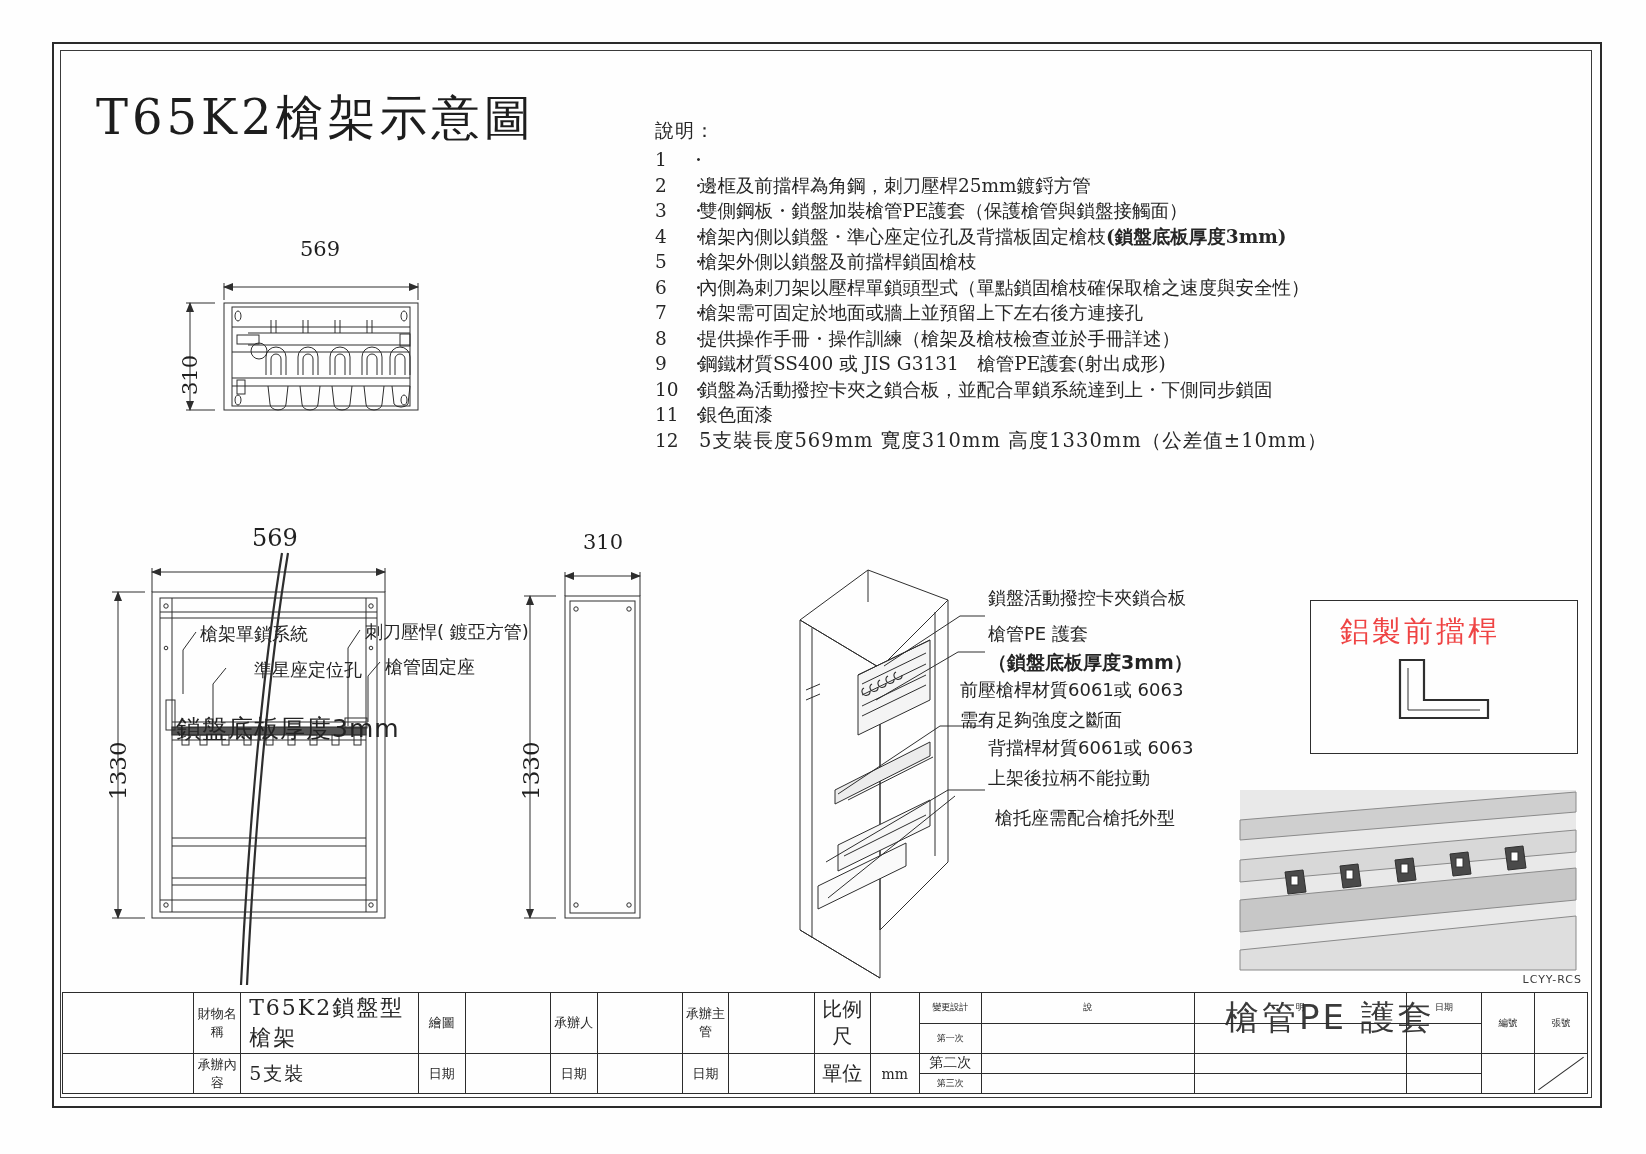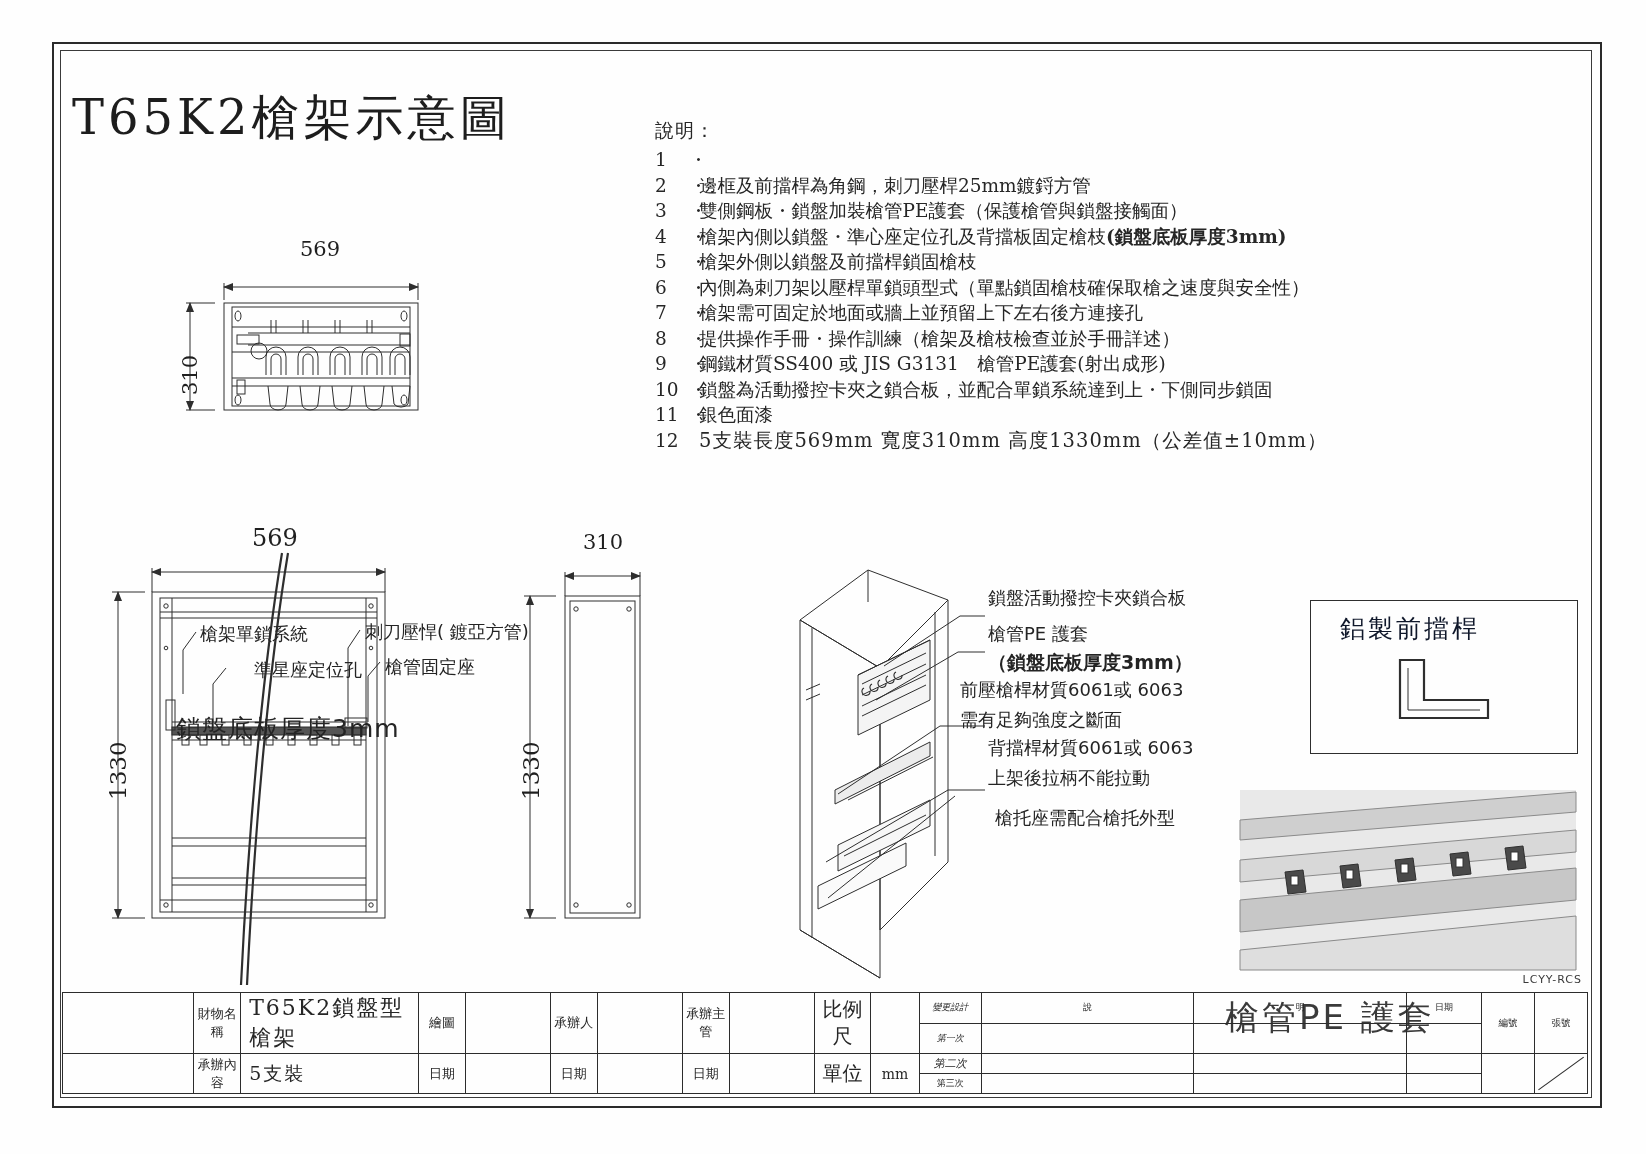--- a/index.html
+++ b/index.html
@@ -4,21 +4,21 @@
 <title>T65K2 Gun Rack Technical Drawing</title>
 <style>
   html,body{margin:0;padding:0;background:#fff;}
   body{width:1646px;height:1154px;font-family:"DejaVu Sans","Liberation Sans",sans-serif;color:#2b2b2b;overflow:hidden;position:relative;}
   #sheet{position:absolute;left:0;top:0;width:1646px;height:1154px;background:#fefefe;}
 
   
   .border-outer{position:absolute;left:52px;top:42px;width:1546px;height:1062px;border:2px solid #2a2a2a;}
   .border-inner{position:absolute;left:60px;top:50px;width:1530px;height:1046px;border:1px solid #3a3a3a;}
 
-  .title-main{position:absolute;left:72px;top:86px;font-family:"DejaVu Serif","Liberation Serif",serif;font-size:48px;letter-spacing:4px;color:#1d1d1d;white-space:nowrap;}
+  .title-main{position:absolute;left:96px;top:86px;font-family:"DejaVu Serif","Liberation Serif",serif;font-size:48px;letter-spacing:4px;color:#1d1d1d;white-space:nowrap;}
 
   
   .spec-block{position:absolute;left:655px;top:118px;width:740px;font-family:"DejaVu Serif","Liberation Serif",serif;color:#262626;}
   .spec-head{font-size:19px;margin-bottom:3px;letter-spacing:1px;}
   .spec-row{display:flex;align-items:flex-start;font-size:18.5px;line-height:25.5px;white-space:nowrap;}
   .spec-num{display:inline-block;min-width:34px;text-align:left;font-family:"DejaVu Serif",serif;}
   .spec-sep{width:10px;display:inline-block;text-align:center;}
   .spec-txt{display:inline-block;}
   .spec-row.indent{padding-left:44px;}
   .bold-note{font-weight:bold;}
@@ -42,21 +42,21 @@
   .tb td.unitmm{font-family:"DejaVu Serif",serif;font-size:14px;}
   .tb td.blank{}
   .slashcell{position:relative;}
   .slashcell svg{position:absolute;left:0;top:0;width:100%;height:100%;}
 
   .code-tag{position:absolute;right:64px;top:973px;font-size:11px;letter-spacing:1px;color:#3a3a3a;font-family:"DejaVu Sans",sans-serif;}
 
   .pe-title{position:absolute;left:1225px;top:995px;font-size:34px;letter-spacing:3px;color:#3a3a3a;font-family:"DejaVu Sans",sans-serif;}
 
   .box-alum{position:absolute;left:1310px;top:600px;width:266px;height:152px;border:1px solid #2e2e2e;}
-  .alum-cap{position:absolute;left:1340px;top:612px;font-size:25px;letter-spacing:3px;color:#0f172a;}
+  .alum-cap{position:absolute;left:1340px;top:612px;font-size:29px;letter-spacing:3px;color:#ef4444;}
 </style>
 </head>
 <body>
 
 <div id="sheet">
 
   <div class="border-outer"></div>
   <div class="border-inner"></div>
 
   <div class="title-main">T65K2槍架示意圖</div>
@@ -371,21 +371,21 @@
         <td class="lab">財物名稱</td>
         <td class="big" style="width:185px;">T65K2鎖盤型槍架</td>
         <td class="lab">繪圖</td>
         <td style="width:100px;"></td>
         <td class="lab">承辦人</td>
         <td style="width:100px;"></td>
         <td class="lab">承辦主管</td>
         <td style="width:100px;"></td>
         <td class="unit" style="width:62px;">比例尺</td>
         <td style="width:52px;"></td>
-        <td style="padding:0;width:70px;font-style:italic;">
+        <td style="padding:0;width:70px;">
           <div style="font-size:9px;border-bottom:1px solid #2c2c2c;height:49%;display:flex;align-items:center;justify-content:center;">變更設計</div>
           <div style="font-size:9px;height:49%;display:flex;align-items:center;justify-content:center;">第一次</div>
         </td>
         <td style="padding:0;width:250px;">
           <div style="font-size:9px;border-bottom:1px solid #2c2c2c;height:49%;display:flex;align-items:center;justify-content:center;">說</div>
           <div style="height:49%;"></div>
         </td>
         <td style="padding:0;width:250px;">
           <div style="font-size:9px;border-bottom:1px solid #2c2c2c;height:49%;display:flex;align-items:center;justify-content:center;">明</div>
           <div style="height:49%;"></div>
@@ -403,21 +403,21 @@
         <td class="mid">5支裝</td>
         <td class="lab">日期</td>
         <td></td>
         <td class="lab">日期</td>
         <td></td>
         <td class="lab">日期</td>
         <td></td>
         <td class="unit">單位</td>
         <td class="unitmm">mm</td>
         <td style="padding:0;">
-          <div style="font-size:11px;border-bottom:1px solid #2c2c2c;height:49%;display:flex;align-items:center;justify-content:center;font-style:italic;">第二次</div>
+          <div style="font-size:14px;border-bottom:1px solid #2c2c2c;height:49%;display:flex;align-items:center;justify-content:center;">第二次</div>
           <div style="font-size:9px;height:49%;display:flex;align-items:center;justify-content:center;">第三次</div>
         </td>
         <td style="padding:0;">
           <div style="border-bottom:1px solid #2c2c2c;height:49%;"></div>
           <div style="height:49%;"></div>
         </td>
         <td style="padding:0;">
           <div style="border-bottom:1px solid #2c2c2c;height:49%;"></div>
           <div style="height:49%;"></div>
         </td>

